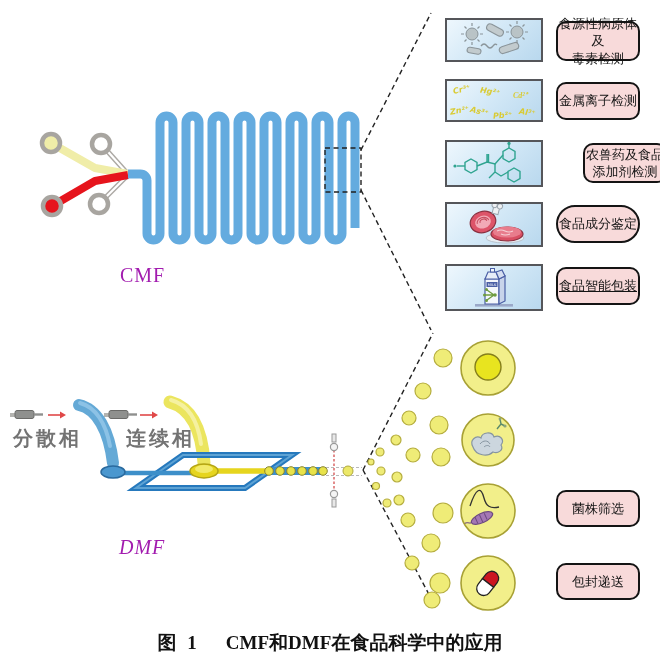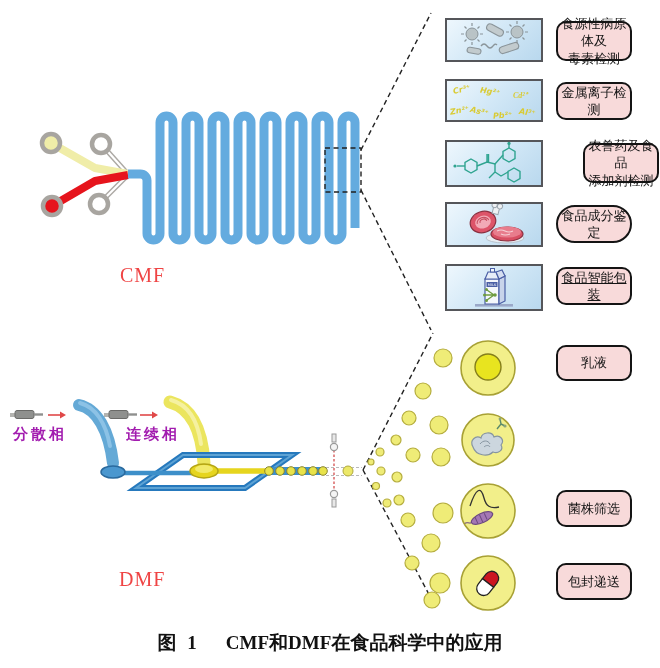--- a/index.html
+++ b/index.html
@@ -3,28 +3,28 @@
 <meta charset="utf-8">
 <style>
   html,body{margin:0;padding:0;background:#fff;}
   .fig{position:relative;width:660px;height:668px;background:#fff;overflow:hidden;
        font-family:"Liberation Serif","DejaVu Serif",serif;}
   svg.layer{position:absolute;left:0;top:0;}
   
   .box{position:absolute;left:445px;width:98px;border:2px solid #55565a;box-sizing:border-box;
        background:linear-gradient(135deg,#eef7fd 0%,#d4e9f7 45%,#b9d8ee 100%);}
   
-  .tag{position:absolute;left:556px;width:76px;box-sizing:border-box;border:2px solid #141414;
+  .tag{position:absolute;left:556px;width:84px;box-sizing:border-box;border:2px solid #141414;
        border-radius:10px;background:#f8dada;display:flex;flex-direction:column;
        align-items:center;justify-content:center;color:#141414;font-size:13px;line-height:1.32;
        text-align:center;}
   .ion{position:absolute;font-family:"DejaVu Sans",sans-serif;font-size:8px;font-weight:bold;
        font-style:italic;color:#d9cb35;white-space:nowrap;}
-  .blu-label{position:absolute;color:#ef4444;font-size:20px;letter-spacing:1px;}
-  .phase{position:absolute;color:#a21caf;font-size:15px;font-weight:600;letter-spacing:3px;white-space:nowrap;}
+  .blu-label{position:absolute;color:#a21caf;font-size:20px;letter-spacing:1px;}
+  .phase{position:absolute;color:#737373;font-size:20px;font-weight:600;letter-spacing:3px;white-space:nowrap;}
   .caption{position:absolute;left:0;top:630px;width:660px;display:flex;justify-content:center;
        align-items:baseline;font-weight:bold;font-size:19px;color:#111;}
   .caption .pfx{margin-right:26px;letter-spacing:3px;}
 </style>
 </head>
 <body>
 
 <div class="fig">
 
   <svg class="layer" width="660" height="668" viewBox="0 0 660 668">
@@ -280,32 +280,29 @@
   <div class="tag" style="top:143px;height:40px;margin-left:27px;">
     <span>农兽药及食品</span>
     <span>添加剂检测</span>
   </div>
   <div class="tag" style="top:205px;height:38px;border-radius:19px;">
     <span>食品成分鉴定</span>
   </div>
   <div class="tag" style="top:267px;height:38px;text-decoration:underline;">
     <span>食品智能包装</span>
   </div>
-  <div class="tag" style="top:345px;height:36px;">
-    <span>乳液</span>
-  </div>
   <div class="tag" style="top:490px;height:37px;">
     <span>菌株筛选</span>
   </div>
   <div class="tag" style="top:563px;height:37px;">
     <span>包封递送</span>
   </div>
 
   <div class="blu-label" style="left:120px;top:264px;">CMF</div>
-  <div class="blu-label" style="left:119px;top:568px;">DMF</div>
+  <div class="blu-label" style="left:119px;top:536px;font-style:italic;">DMF</div>
   <div class="phase" style="left:13px;top:425px;">分散相</div>
   <div class="phase" style="left:126px;top:425px;">连续相</div>
 
   <div class="caption">
     <span class="pfx">图 1</span>
     <span>CMF和DMF在食品科学中的应用</span>
   </div>
 
 </div>
 

